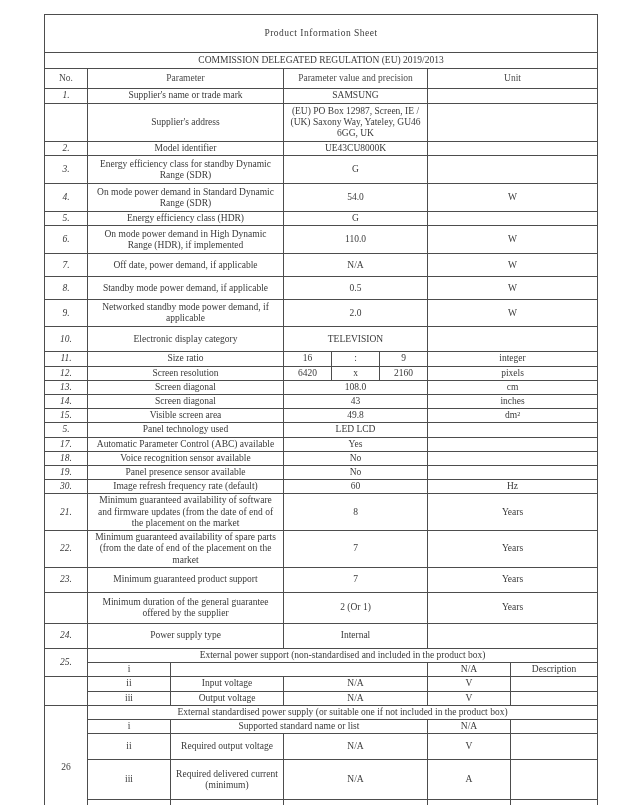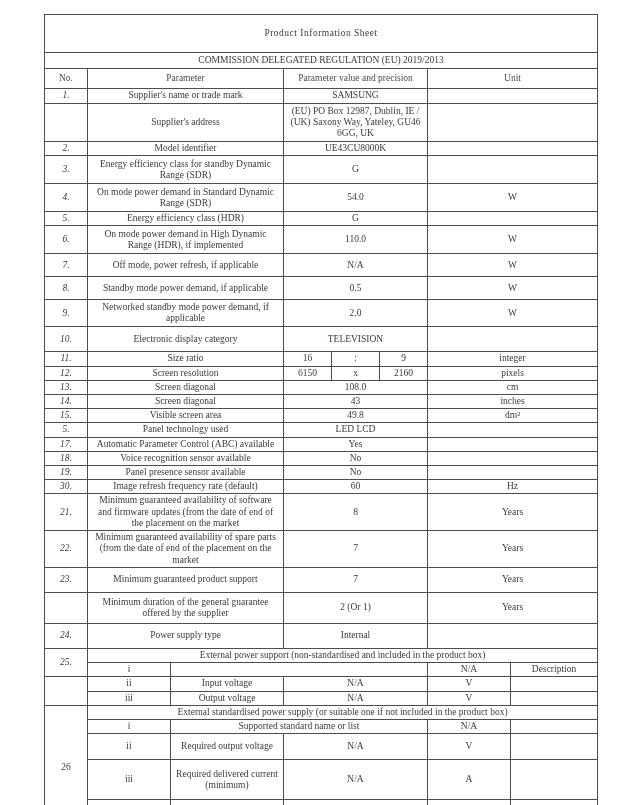--- a/index.html
+++ b/index.html
@@ -58,21 +58,21 @@
 
   <tr style="height:15px">
     <td class="no">1.</td>
     <td colspan="2">Supplier's name or trade mark</td>
     <td colspan="3">SAMSUNG</td>
     <td colspan="2"></td>
   </tr>
   <tr style="height:38px">
     <td class="no"></td>
     <td colspan="2">Supplier's address</td>
-    <td colspan="3">(EU) PO Box 12987, Dublin, IE / (UK) Saxony Way, Yateley, GU46 6GG, UK</td>
+    <td colspan="3">(EU) PO Box 12987, Screen, IE / (UK) Saxony Way, Yateley, GU46 6GG, UK</td>
     <td colspan="2"></td>
   </tr>
   <tr style="height:14px">
     <td class="no">2.</td>
     <td colspan="2">Model identifier</td>
     <td colspan="3">UE43CU8000K</td>
     <td colspan="2"></td>
   </tr>
   <tr style="height:28px">
     <td class="no">3.</td>
@@ -93,21 +93,21 @@
     <td colspan="2"></td>
   </tr>
   <tr style="height:28px">
     <td class="no">6.</td>
     <td colspan="2">On mode power demand in High Dynamic Range (HDR), if implemented</td>
     <td colspan="3">110.0</td>
     <td colspan="2">W</td>
   </tr>
   <tr style="height:23px">
     <td class="no">7.</td>
-    <td colspan="2">Off mode, power refresh, if applicable</td>
+    <td colspan="2">Off date, power demand, if applicable</td>
     <td colspan="3">N/A</td>
     <td colspan="2">W</td>
   </tr>
   <tr style="height:23px">
     <td class="no">8.</td>
     <td colspan="2">Standby mode power demand, if applicable</td>
     <td colspan="3">0.5</td>
     <td colspan="2">W</td>
   </tr>
   <tr style="height:27px">
@@ -126,21 +126,21 @@
     <td class="no">11.</td>
     <td colspan="2">Size ratio</td>
     <td>16</td>
     <td>:</td>
     <td>9</td>
     <td colspan="2">integer</td>
   </tr>
   <tr style="height:13px">
     <td class="no">12.</td>
     <td colspan="2">Screen resolution</td>
-    <td>6150</td>
+    <td>6420</td>
     <td>x</td>
     <td>2160</td>
     <td colspan="2">pixels</td>
   </tr>
   <tr style="height:13px">
     <td class="no">13.</td>
     <td colspan="2">Screen diagonal</td>
     <td colspan="3">108.0</td>
     <td colspan="2">cm</td>
   </tr>

